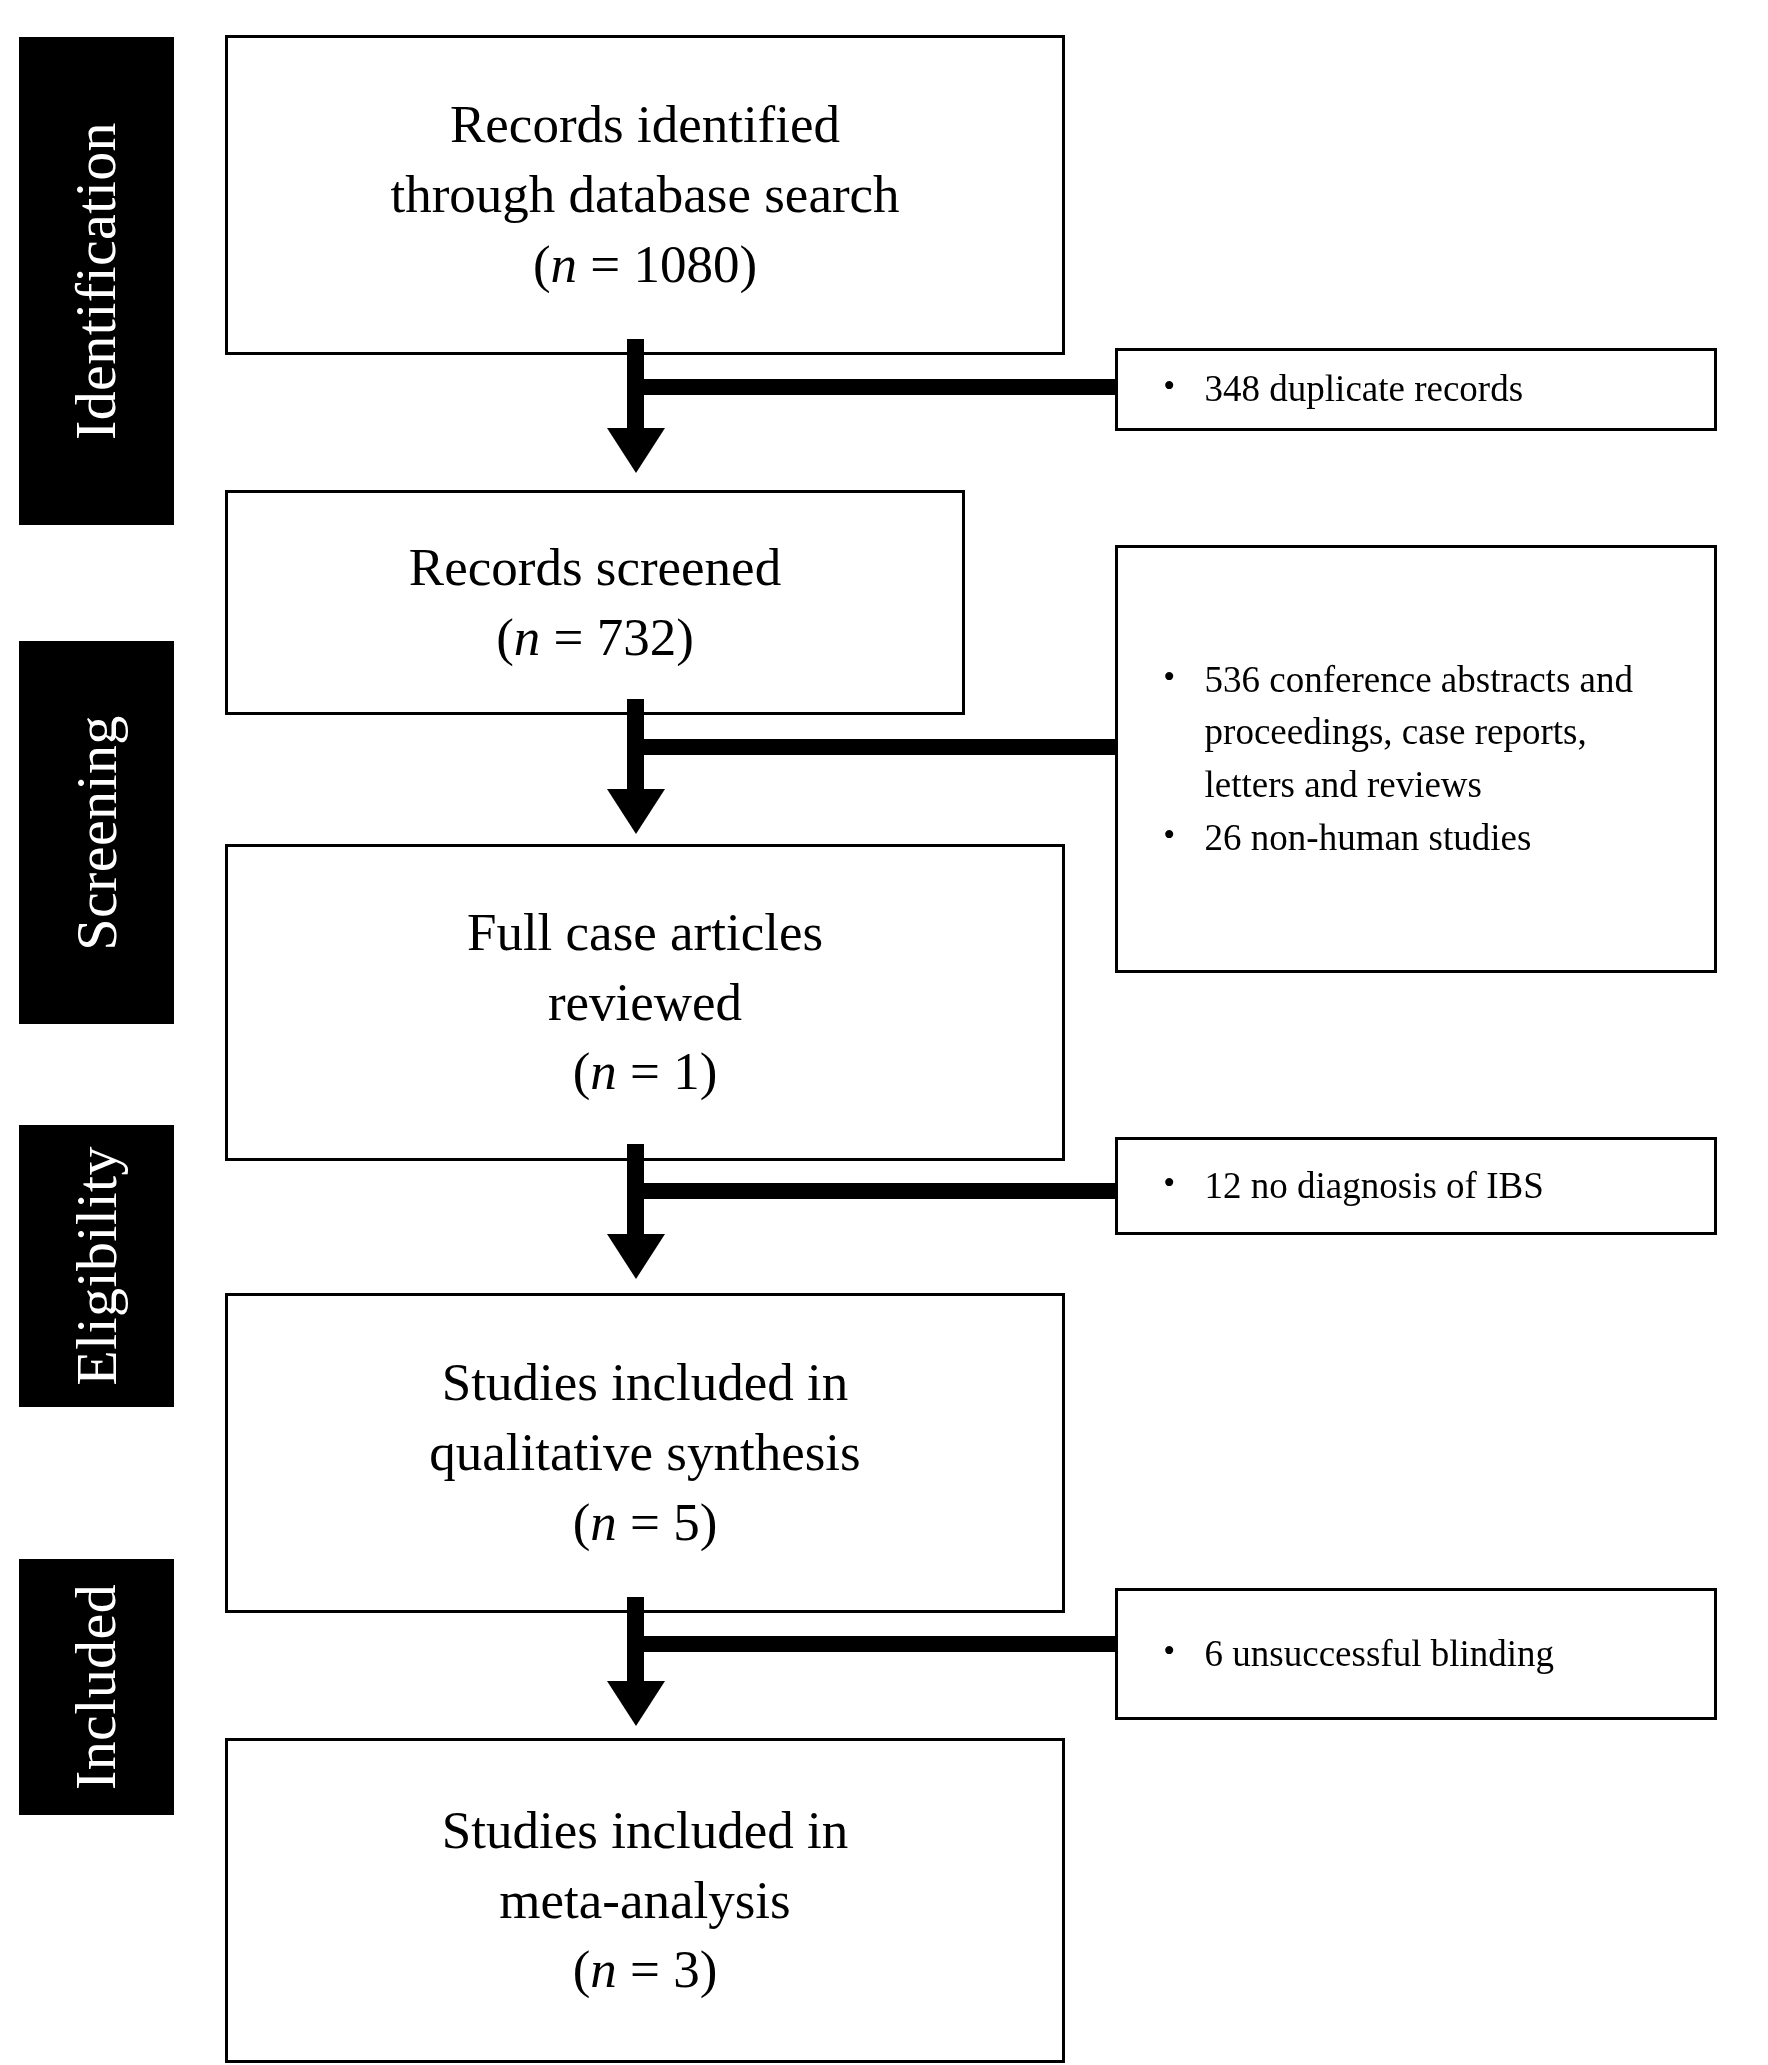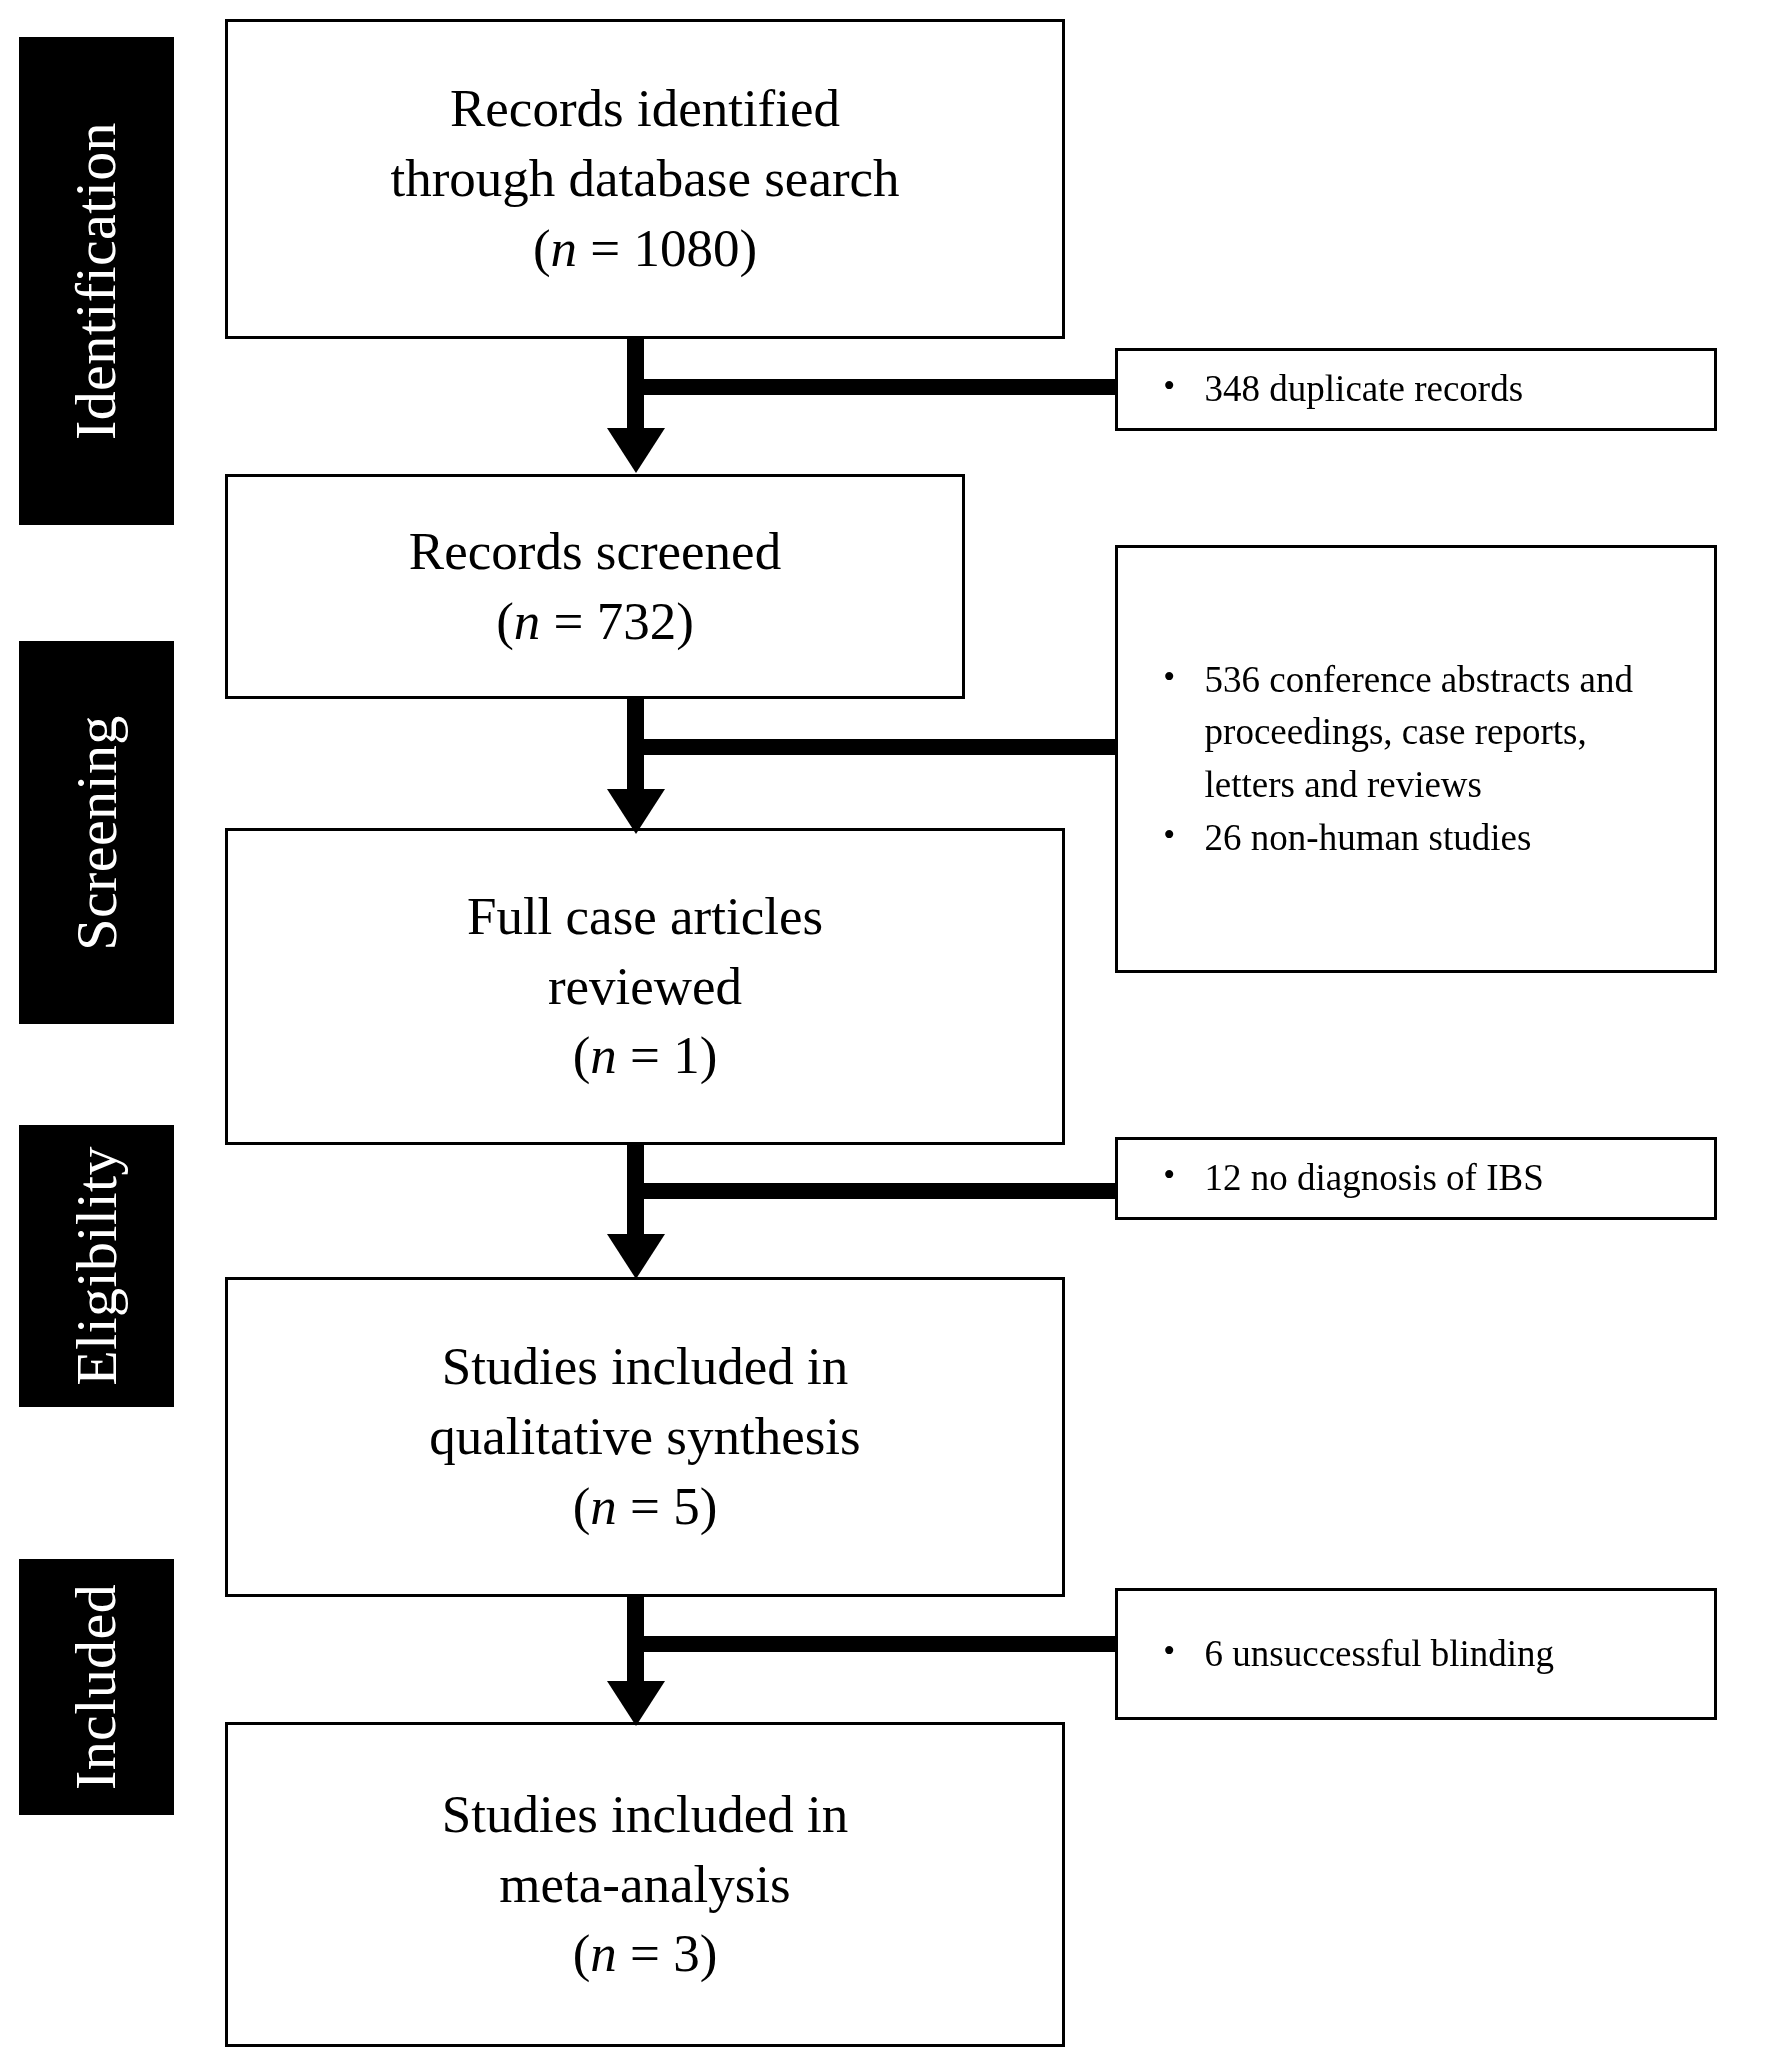--- a/index.html
+++ b/index.html
@@ -43,20 +43,21 @@
     position: absolute;
     box-sizing: border-box;
     border: 3.4px solid #000000;
     background: #ffffff;
     display: flex;
     flex-direction: column;
     align-items: center;
     justify-content: center;
     text-align: center;
     padding: 5.2px 12px;
+    margin-top: 16px;
   }
   .flow-line {
     font-size: 53px;
     line-height: 1.32;
     color: #000000;
     white-space: nowrap;
   }
   .flow-count {
     font-size: 53px;
     line-height: 1.32;
@@ -200,21 +201,21 @@
     </ul>
   </div>
 
   <div class="excl-box" style="left:1115px; top:545px; width:602px; height:428px; align-items:stretch;">
     <ul class="excl-list">
       <li class="excl-item" style="white-space:normal; max-width:482px;">536 conference abstracts and proceedings, case reports, letters and reviews</li>
       <li class="excl-item">26 non-human studies</li>
     </ul>
   </div>
 
-  <div class="excl-box" style="left:1115px; top:1137px; width:602px; height:83px;">
+  <div class="excl-box" style="left:1115px; top:1137px; width:602px; height:98px;">
     <ul class="excl-list">
       <li class="excl-item">12 no diagnosis of IBS</li>
     </ul>
   </div>
 
   <div class="excl-box" style="left:1115px; top:1588px; width:602px; height:132px;">
     <ul class="excl-list">
       <li class="excl-item">6 unsuccessful blinding</li>
     </ul>
   </div>

